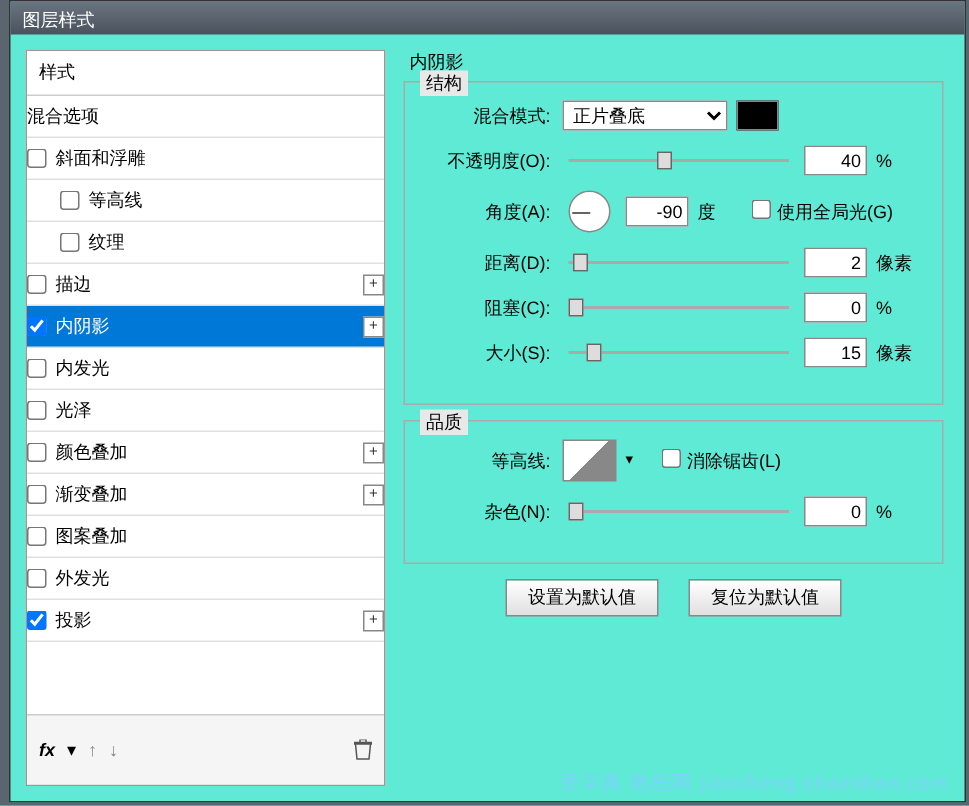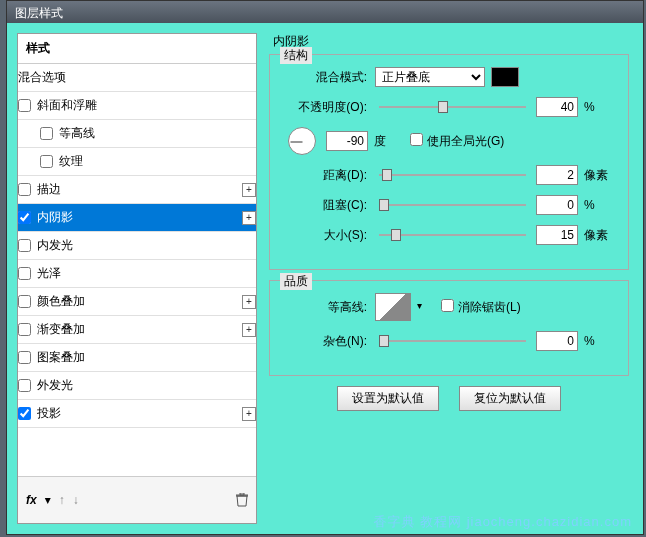--- a/index.html
+++ b/index.html
@@ -1,21 +1,21 @@
 <!DOCTYPE html>
 <html><head>
 <meta charset="utf-8">
 <style>
 *{box-sizing:border-box;margin:0;padding:0;font-family:"Microsoft YaHei",SimSun,sans-serif;font-size:12px}
 body{background:#5a6570;width:646px;height:537px;overflow:hidden}
 .window{position:absolute;left:6px;top:0;width:638px;height:535px;background:#5eead4;border:1px solid #333}
 .titlebar{background:linear-gradient(#6b7480,#4a525c);color:#fff;padding:4px 8px;height:22px}
 .content{display:flex;padding:10px;gap:8px;height:calc(100% - 22px)}
 .left-panel{width:240px;background:#fff;border:1px solid #999;display:flex;flex-direction:column}
-.style-header{padding:6px 8px;border-bottom:1px solid #ccc;font-weight:bold}
+.style-header{padding:6px 8px;border-bottom:1px solid #ccc;font-weight:normal}
 .style-list{flex:1;overflow:auto}
 .style-item{display:flex;align-items:center;padding:5px 0;border-bottom:1px solid #e0e0e0;cursor:pointer;position:relative}
 .style-item.selected{background:#0078d7;color:#fff}
 .style-item input[type=checkbox]{margin-right:6px}
 .style-item .lbl{flex:1}
 .plus-btn{width:14px;height:14px;border:1px solid #888;display:flex;align-items:center;justify-content:center;font-size:10px;background:#fff;color:#333}
 .style-item.indent{padding-left:22px}
 .style-footer{border-top:1px solid #ccc;padding:16px 8px;display:flex;gap:8px;background:#f5f5f5}
 .fx-btn{font-style:italic;font-weight:bold}
 .arrow{color:#888;cursor:pointer}
@@ -141,20 +141,21 @@
           <span class="row-label">不透明度(O):</span>
           <div class="slider">
               <div class="slider-track"></div>
               <div class="slider-thumb" style="left:40%"></div>
             </div>
           <input class="num-input" value="40" style="">
           <span class="unit">%</span>
         </div>
 
         <div class="row">
+          <span class="row-label">角度(A):</span>
           <div class="angle-dial"></div>
           <input class="num-input" value="-90" style="">
           <span class="unit">度</span>
           <label class="chk">
               <input type="checkbox" style="">
               <span>使用全局光(G)</span>
             </label>
         </div>
 
         <div class="row">

